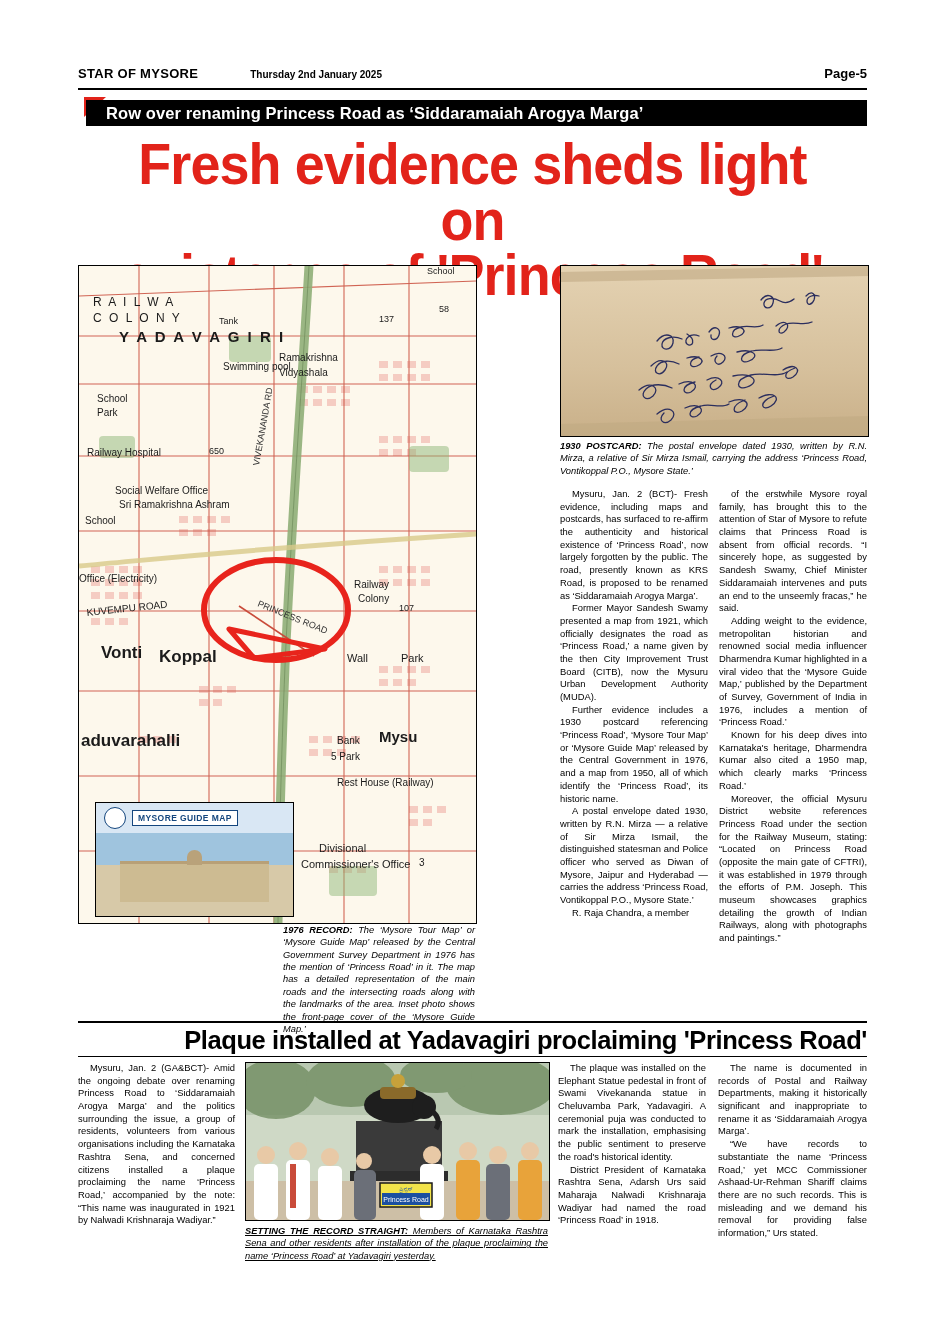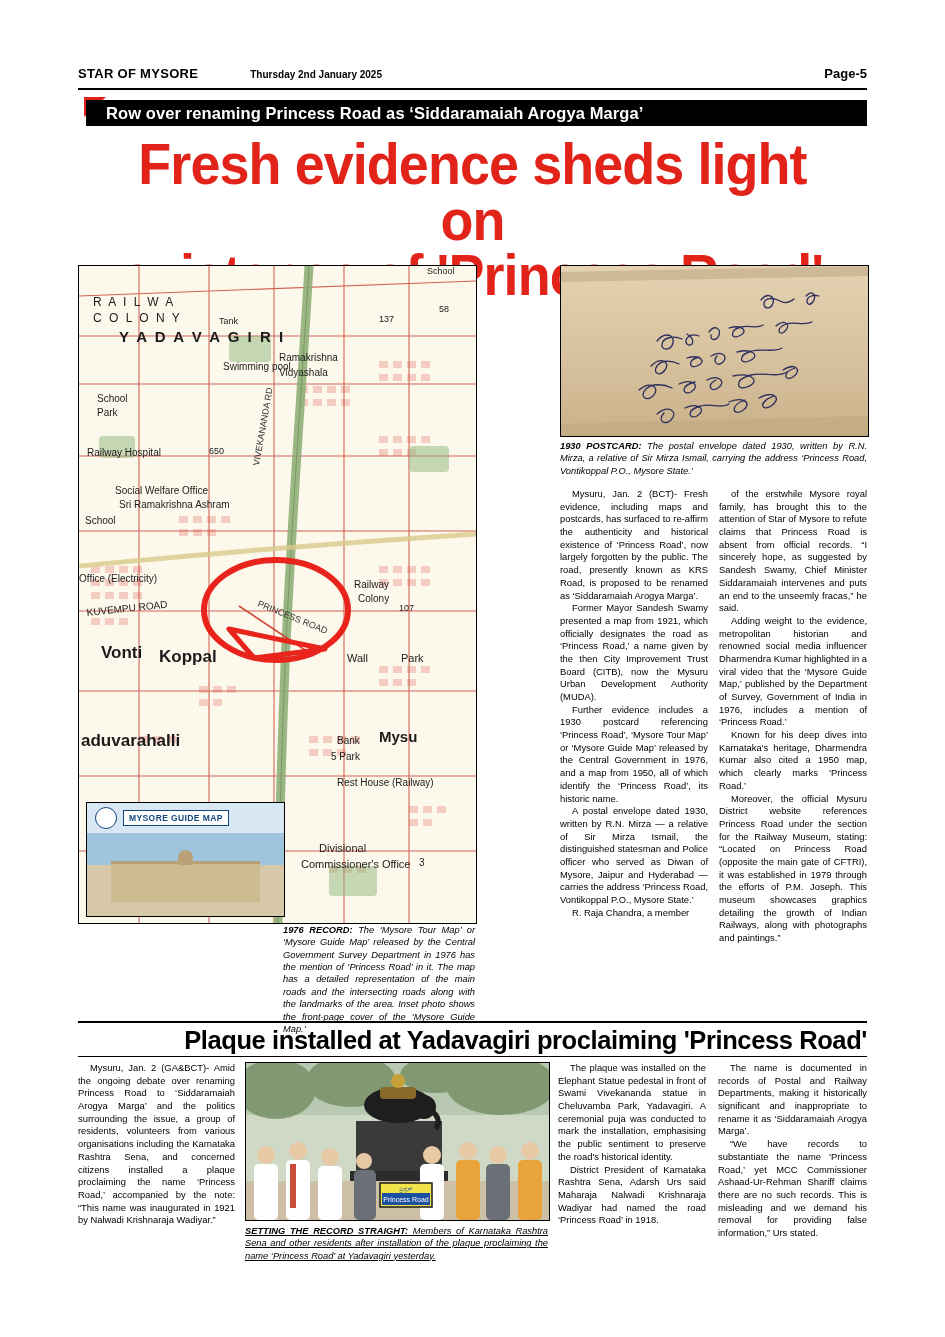--- a/index.html
+++ b/index.html
@@ -62,21 +62,21 @@
   .headline .l2{display:block;}
   
   .map-box{
     position:absolute; left:0; top:265px; width:397px; height:657px;
     border:1px solid #000;
     overflow:hidden;
     background:#fdfaf2;
   }
   .map-svg{position:absolute;left:0;top:0;}
   .map-inset{
-    position:absolute; left:7px; top:536px; width:197px; height:113px;
+    position:absolute; left:16px; top:536px; width:197px; height:113px;
     border:1px solid #000; background:#2e6fa7; overflow:hidden;
   }
   .inset-top{
     position:absolute;left:0;top:0;width:100%;height:30px;background:#d9e7f4;
     display:flex;align-items:center;
   }
   .inset-seal{
     width:20px;height:20px;border-radius:50%;border:1.5px solid #14467e;margin-left:8px;
     background:#fff;
   }

